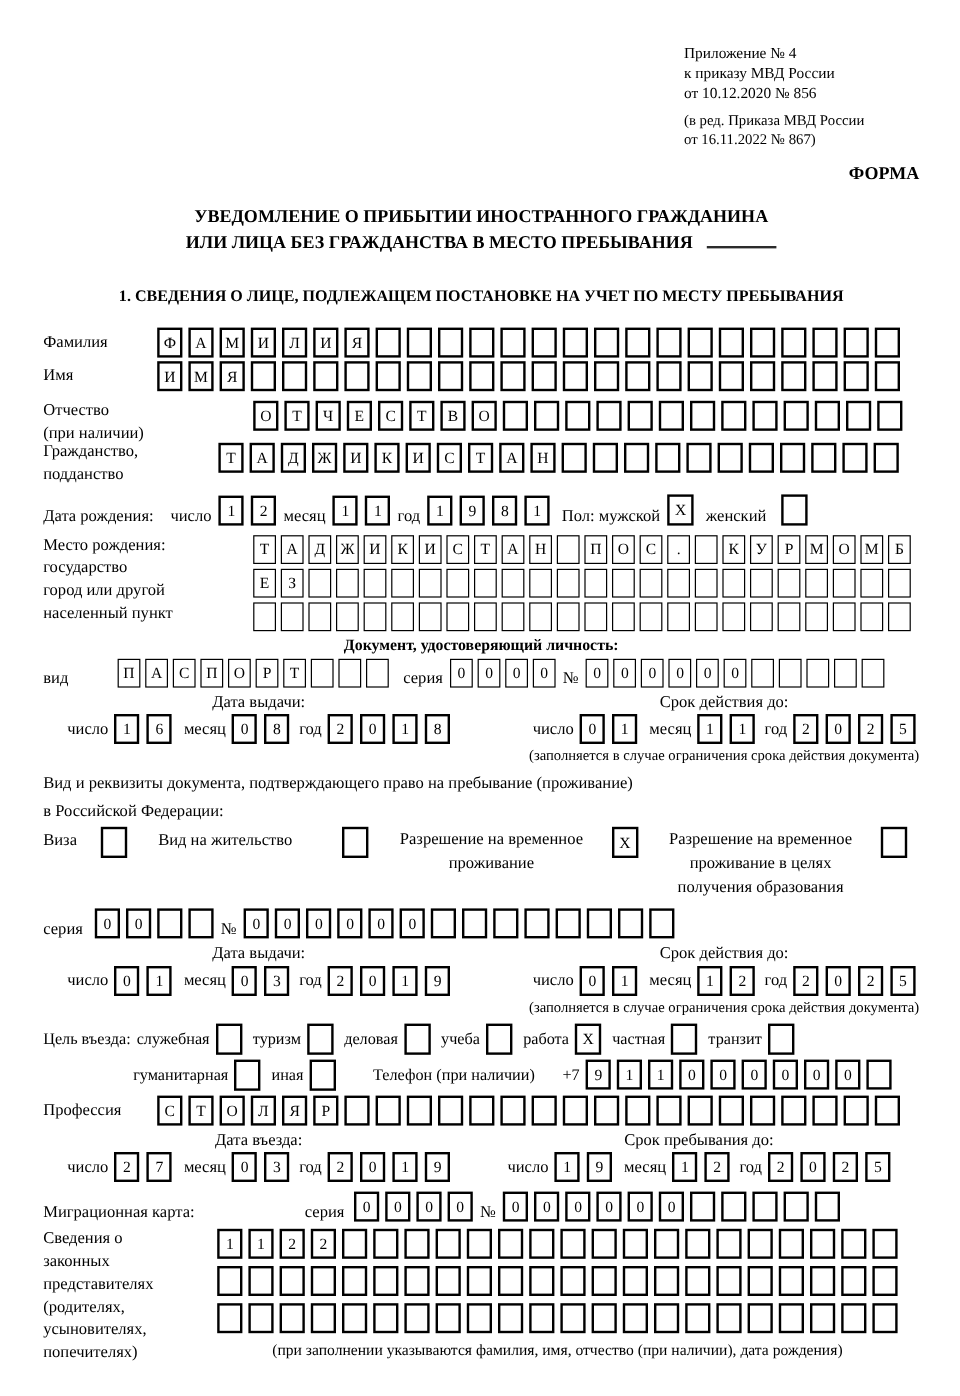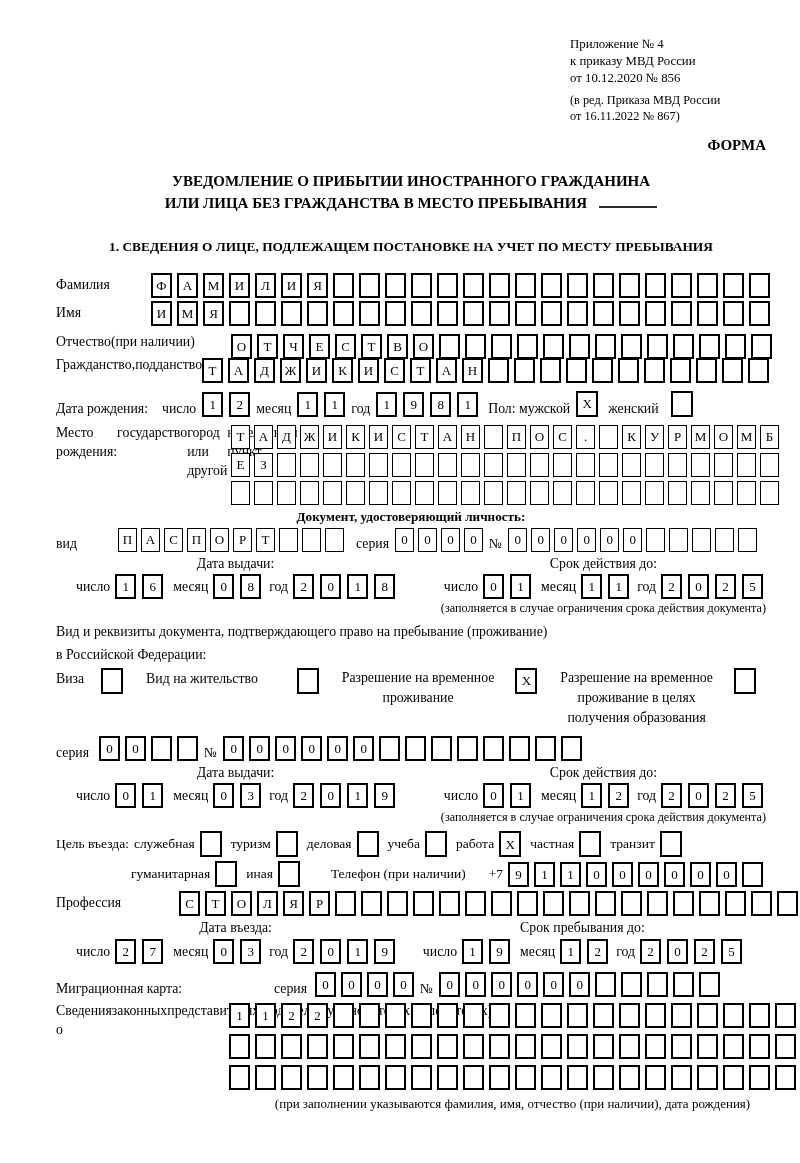--- a/index.html
+++ b/index.html
@@ -1,18 +1,18 @@
 <!DOCTYPE html>
 <html><head>
 <meta charset="utf-8">
 <style>
   html,body{margin:0;padding:0;background:#fff;}
   body{width:800px;height:1163px;overflow:hidden;color:#000;
        font-family:"Liberation Serif","DejaVu Serif",serif;}
-  .page{padding:36px 34px 0 56px;position:relative;}
+  .page{padding:36px 34px 0 36px;position:relative;}
 
   
   .hdr{margin-left:auto;width:196px;font-size:12.8px;line-height:1.33;}
   .hdr .g{margin-top:5px;font-size:12.3px;}
   .forma{text-align:right;font-weight:bold;font-size:15px;margin-top:12px;}
 
   .title{text-align:center;font-weight:bold;font-size:15px;margin-top:16px;line-height:1.5;}
   .blank{display:inline-block;width:58px;border-bottom:2.2px solid #2b2b2b;height:.85em;margin-left:12px;}
   .sec{font-weight:bold;font-size:13.4px;text-align:center;margin-top:24px;white-space:nowrap;}
 
@@ -21,21 +21,21 @@
   .lbl{font-size:13.8px;line-height:1.35;flex:0 0 auto;padding-top:3px;}
   .cells{display:flex;gap:5px;flex:0 0 auto;}
   .cell{box-sizing:border-box;flex:0 0 auto;width:21px;height:25px;border:2px solid #000;
         display:flex;align-items:center;justify-content:center;
         font-size:13px;line-height:1;background:#fff;}
   .cells.sm{gap:4px;}
   .cells.sm .cell{width:19px;height:24px;border-width:1.8px;}
   .cells.dt{gap:6px;}
   .cells.cb .cell{width:22px;height:26px;}
 
-  .mt3{margin-top:3px;} .mt4{margin-top:4px;gap:28px;} .mt6{margin-top:6px;} .mt8{margin-top:8px;}
+  .mt3{margin-top:3px;} .mt4{margin-top:4px;} .mt6{margin-top:6px;} .mt8{margin-top:8px;}
   .w95{width:95px;} .w146{width:146px;} .w175{width:175px;} .w62{width:62px;} .w145{width:145px;}
 
   .multirow{display:flex;flex-direction:column;gap:4px;}
   .inline{display:flex;align-items:flex-end;font-size:13.8px;}
   .inline .t{margin:0 6px;white-space:nowrap;}
 
   
   .dates{display:flex;justify-content:space-between;margin-top:4px;}
   .dgroup{display:flex;flex-direction:column;align-items:center;}
   .dgroup.left{margin-left:20px;}
@@ -49,21 +49,21 @@
   .text13{font-size:13.8px;line-height:1.4;}
   .visa-row{display:flex;align-items:flex-start;margin-top:4px;font-size:13.8px;justify-content:space-between;}
   .visa-row .opt{display:flex;flex-direction:column;text-align:center;line-height:1.45;}
   .visa-row .cells{margin:0 10px 0 8px;}
 
   .purpose{display:flex;align-items:center;font-size:13.5px;margin-top:6px;flex-wrap:nowrap;}
   .purpose .t{margin-right:5px;white-space:nowrap;}
   .purpose .cells{margin-right:9px;}
 
   .note-center{font-size:13px;margin-top:6px;text-align:center;}
-  .lbl-col{display:flex;font-size:13.8px;line-height:1.38;flex:0 0 auto;}
+  .lbl-col{display:flex;flex-direction:column;font-size:13.8px;line-height:1.38;flex:0 0 auto;}
 </style>
 </head>
 <body>
 
 <div class="page">
 
   <div class="hdr">
     <div>Приложение № 4</div>
     <div>к приказу МВД России</div>
     <div>от 10.12.2020 № 856</div>

